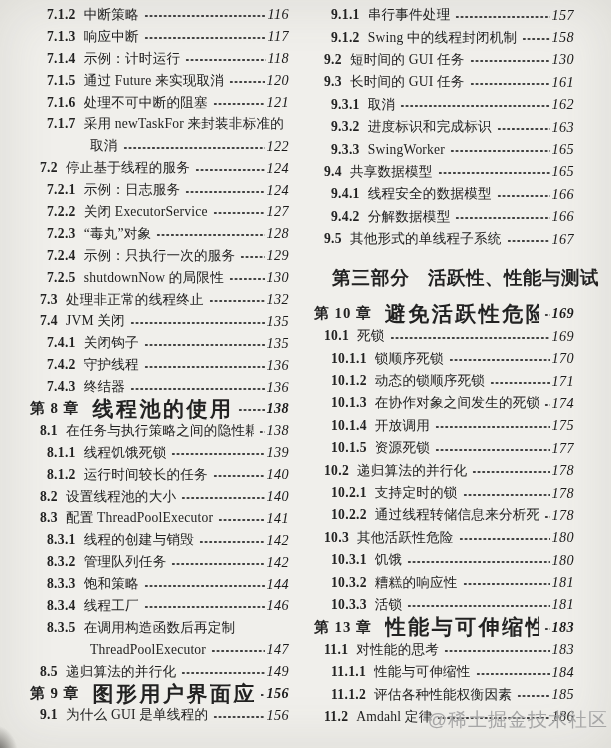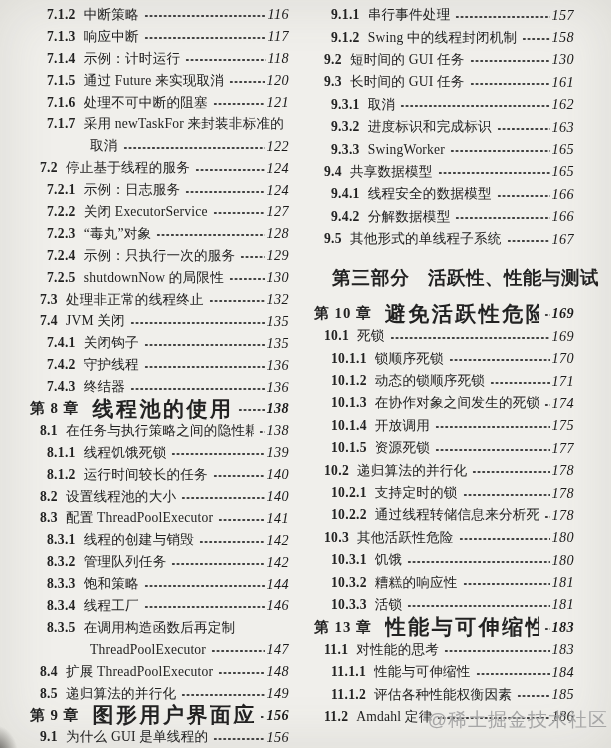--- a/index.html
+++ b/index.html
@@ -214,26 +214,20 @@
     <div class="row sub wrap1">
       <span class="num">8.3.5</span>
       <span class="title">在调用构造函数后再定制</span>
     </div>
     <div class="row cont">
       <span class="title">ThreadPoolExecutor</span>
       <span class="leader"></span>
       <span class="page-num">147</span>
     </div>
     <div class="row sec">
-      <span class="num">8.4</span>
-      <span class="title">扩展 ThreadPoolExecutor</span>
-      <span class="leader"></span>
-      <span class="page-num">148</span>
-    </div>
-    <div class="row sec">
       <span class="num">8.5</span>
       <span class="title">递归算法的并行化</span>
       <span class="leader"></span>
       <span class="page-num">149</span>
     </div>
     <div class="row ch">
       <span class="num">第 9 章</span>
       <span class="title">图形用户界面应用程序</span>
       <span class="leader"></span>
       <span class="page-num">156</span>

